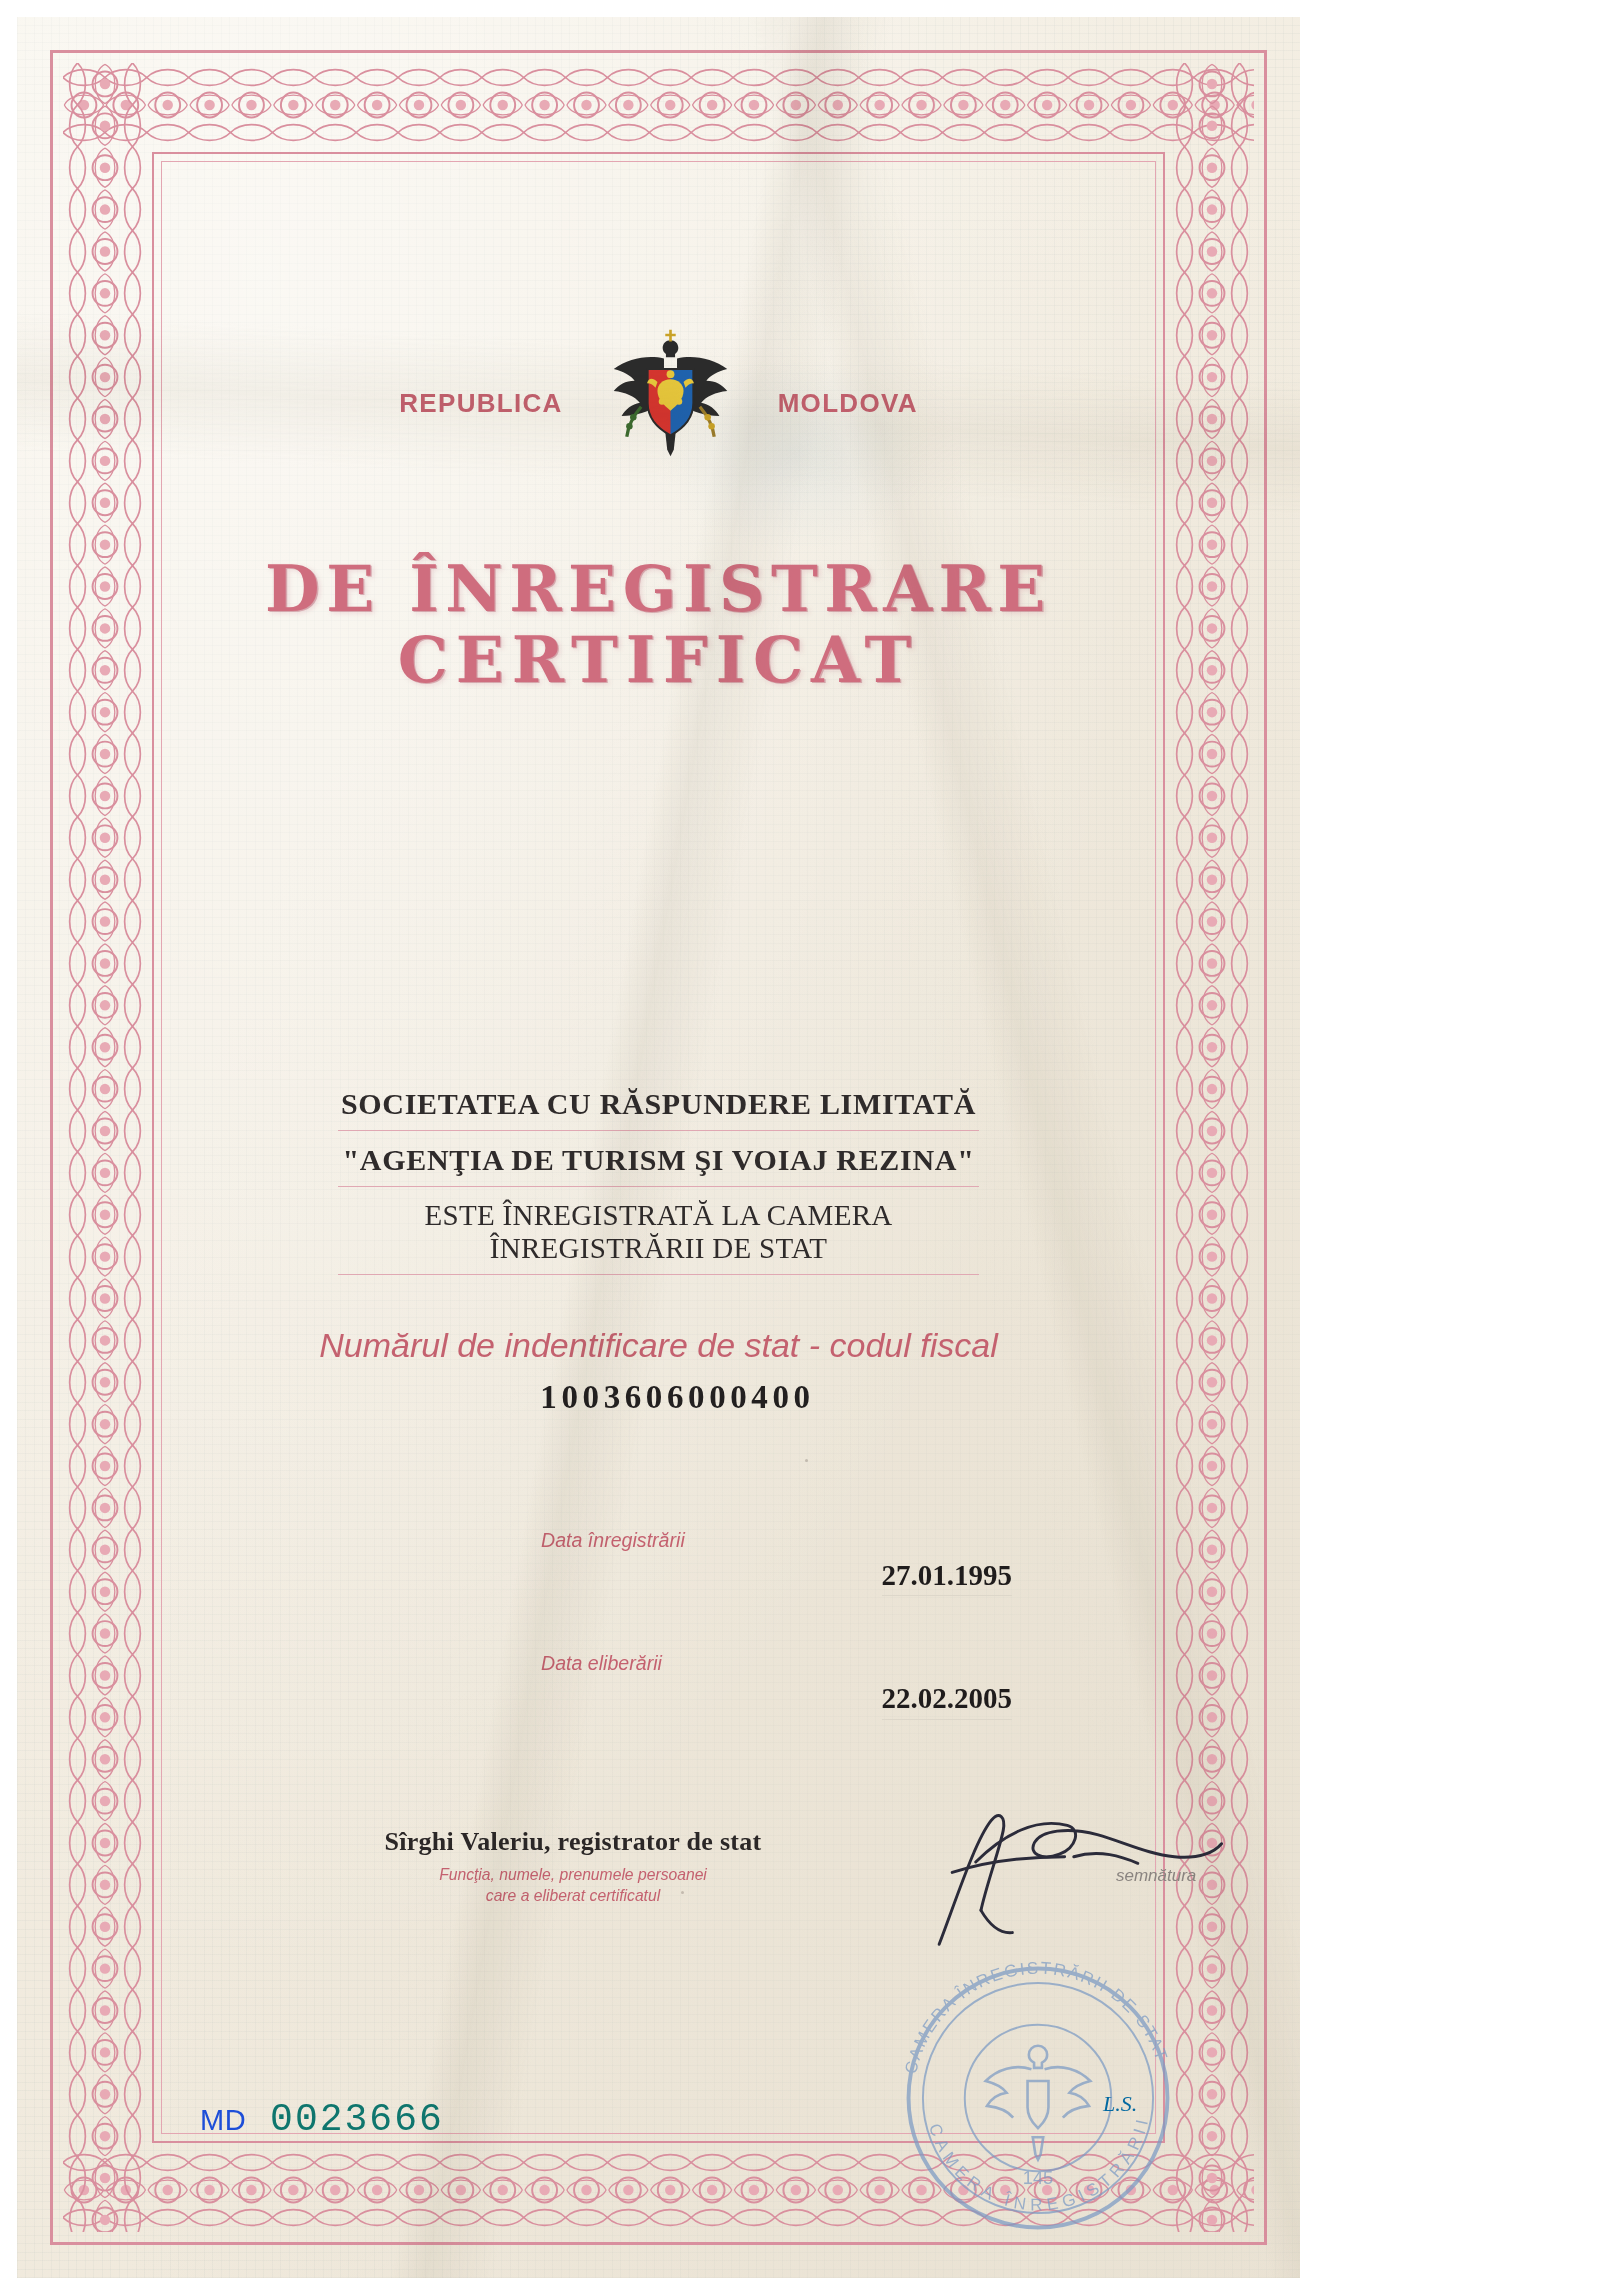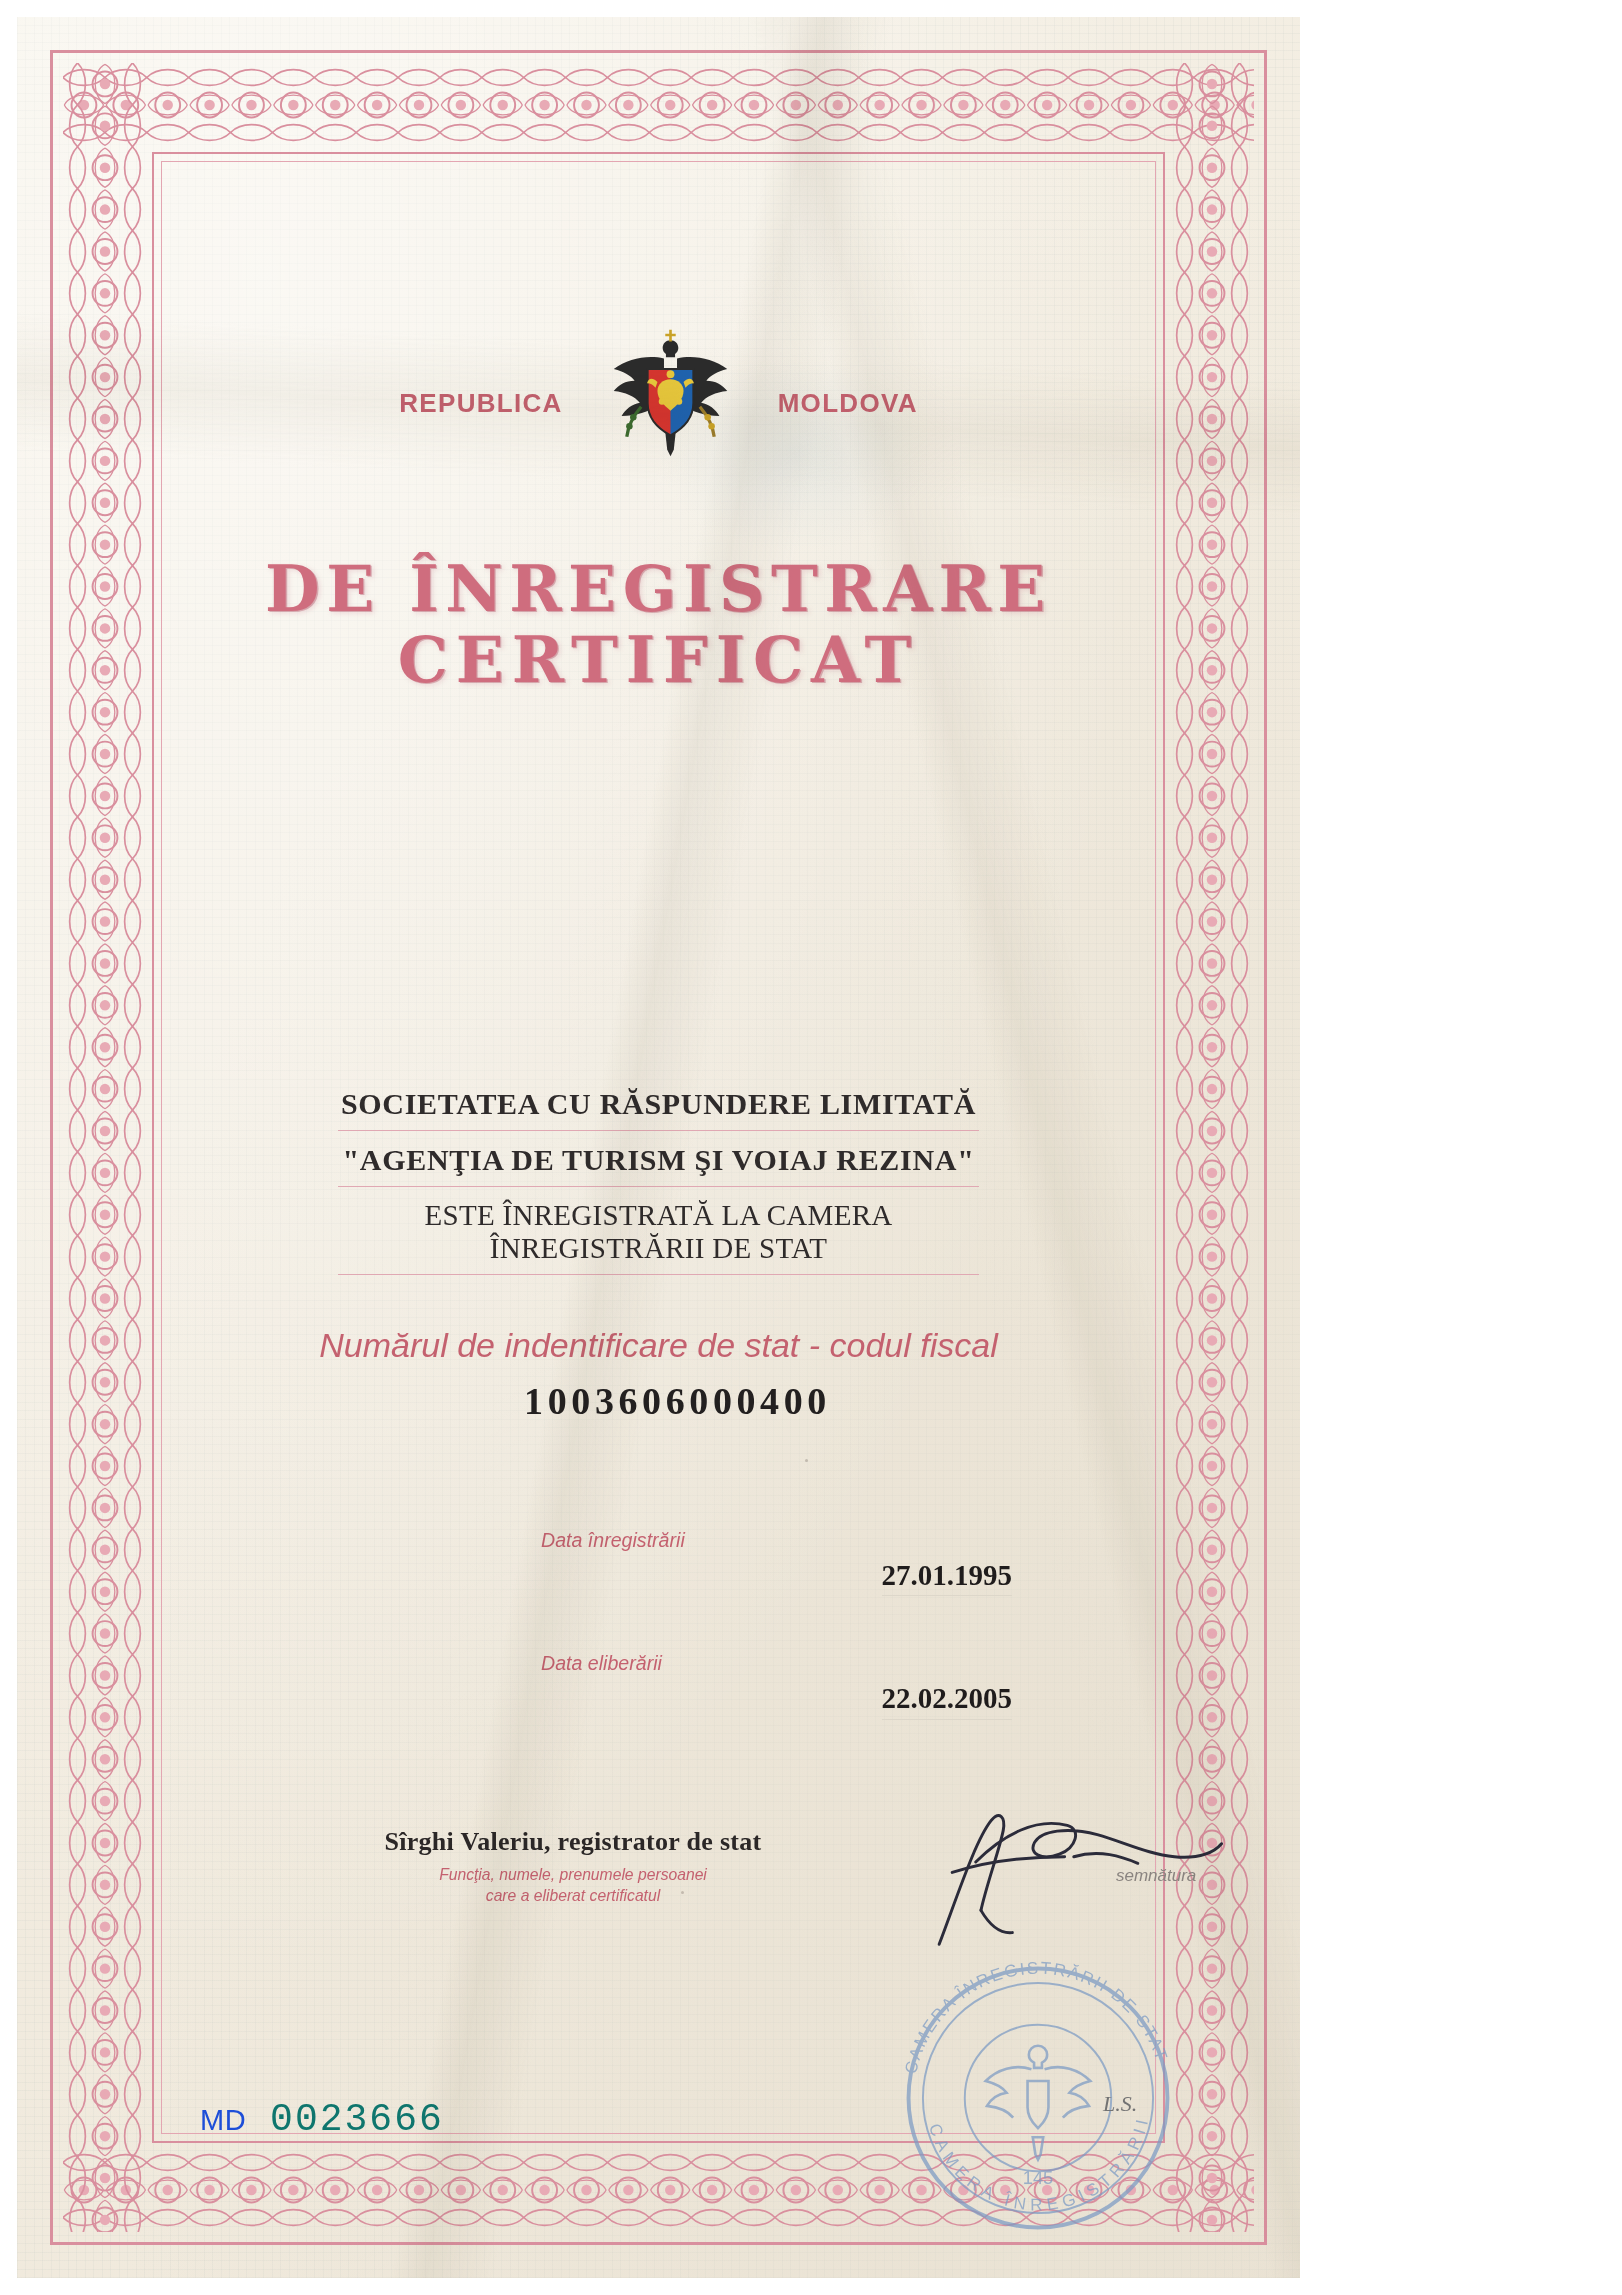--- a/index.html
+++ b/index.html
@@ -183,21 +183,21 @@
     font-size: 34px;
     color: #c4616f;
   }
   .fiscal-value {
     position: absolute;
     top: 1218px;
     left: 1px; right: 0;
     text-align: center;
     font-family: "Liberation Serif", serif;
     font-weight: bold;
-    font-size: 38px;
+    font-size: 33px;
     letter-spacing: 4.6px;
     color: #232020;
     padding-left: 37px;
   }
 
   
   .dates {
     position: absolute;
     top: 1368px;
     left: 98px;
@@ -281,21 +281,21 @@
     width: 340px;
     height: 340px;
   }
   .seal-ls {
     position: absolute;
     left: 942px;
     top: 1930px;
     font-family: "Liberation Serif", serif;
     font-style: italic;
     font-size: 22px;
-    color: #737373;
+    color: #0369a1;
   }
 
   
   .serial {
     position: absolute;
     left: 39px;
     top: 1937px;
     display: flex;
     align-items: baseline;
     gap: 23.6px;

